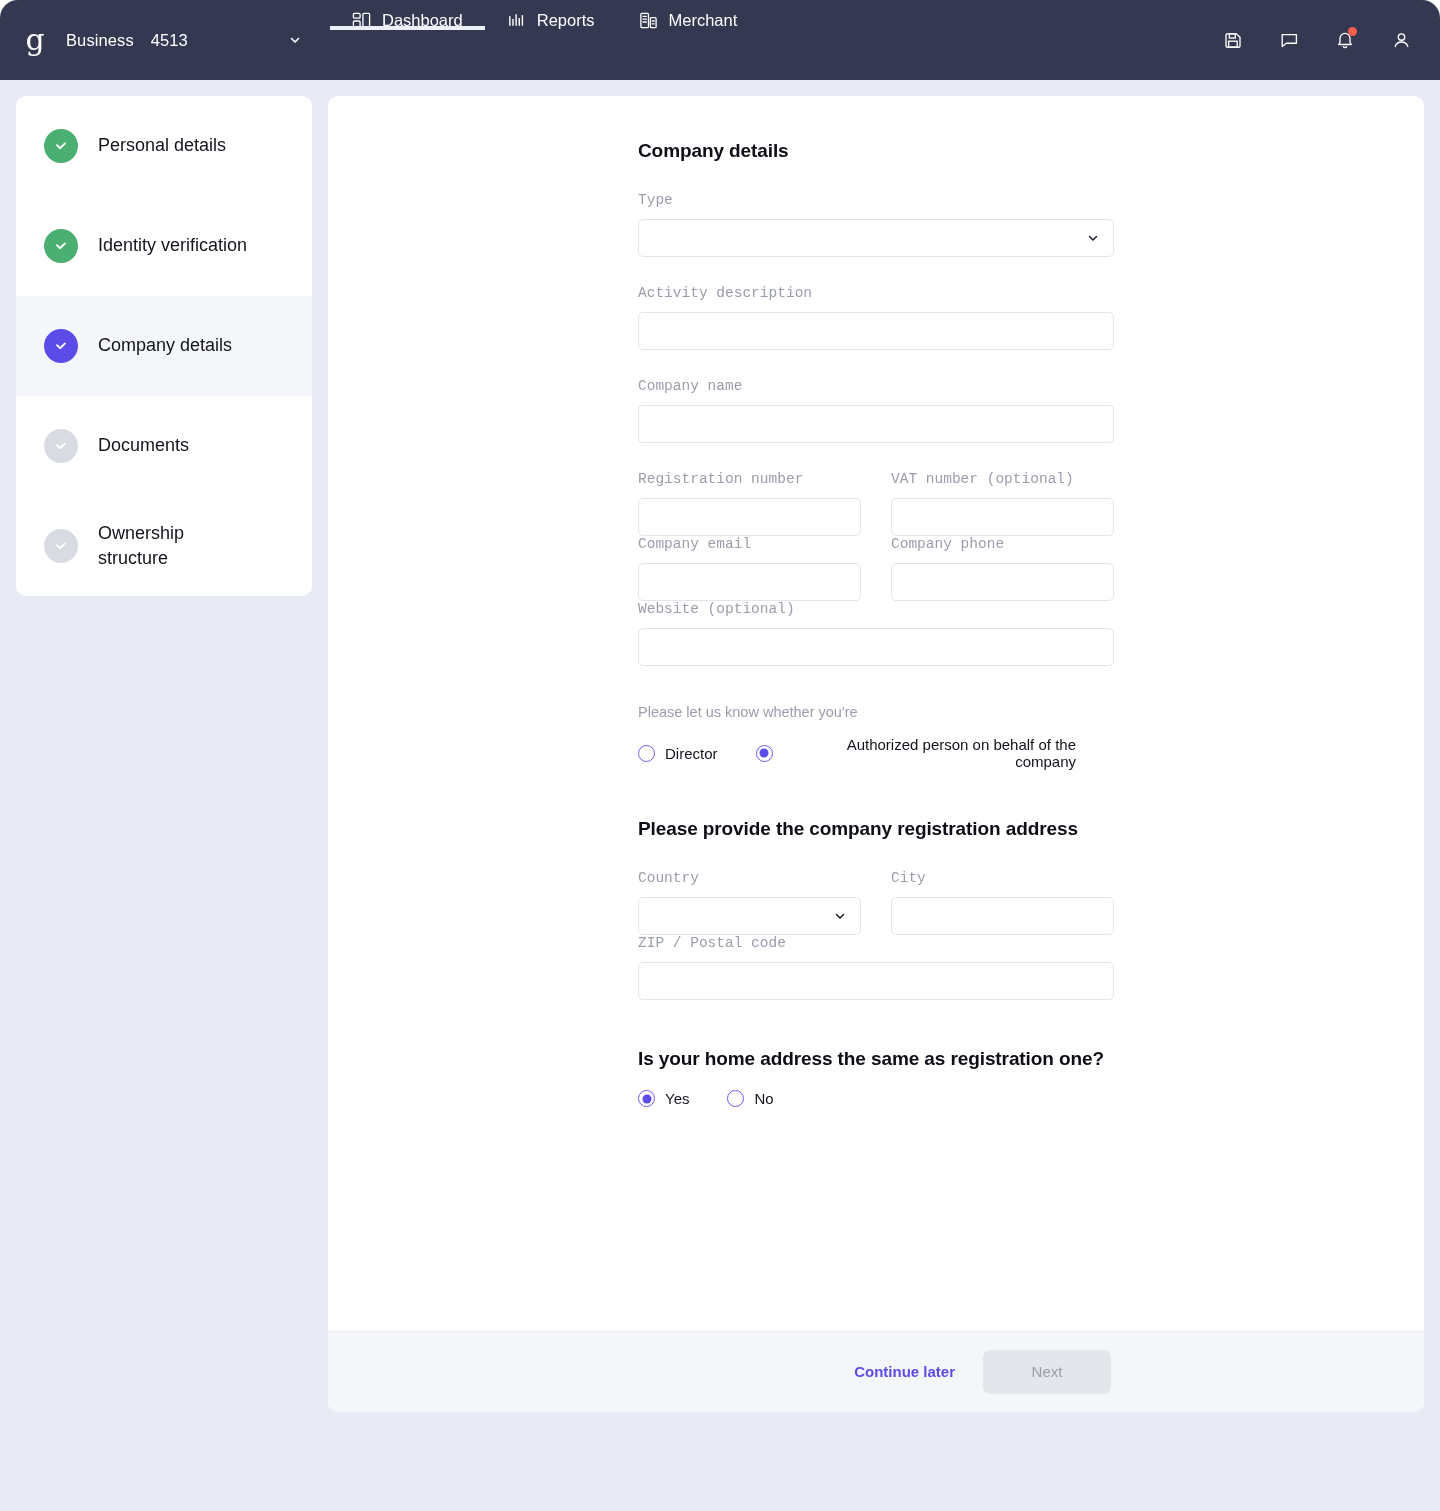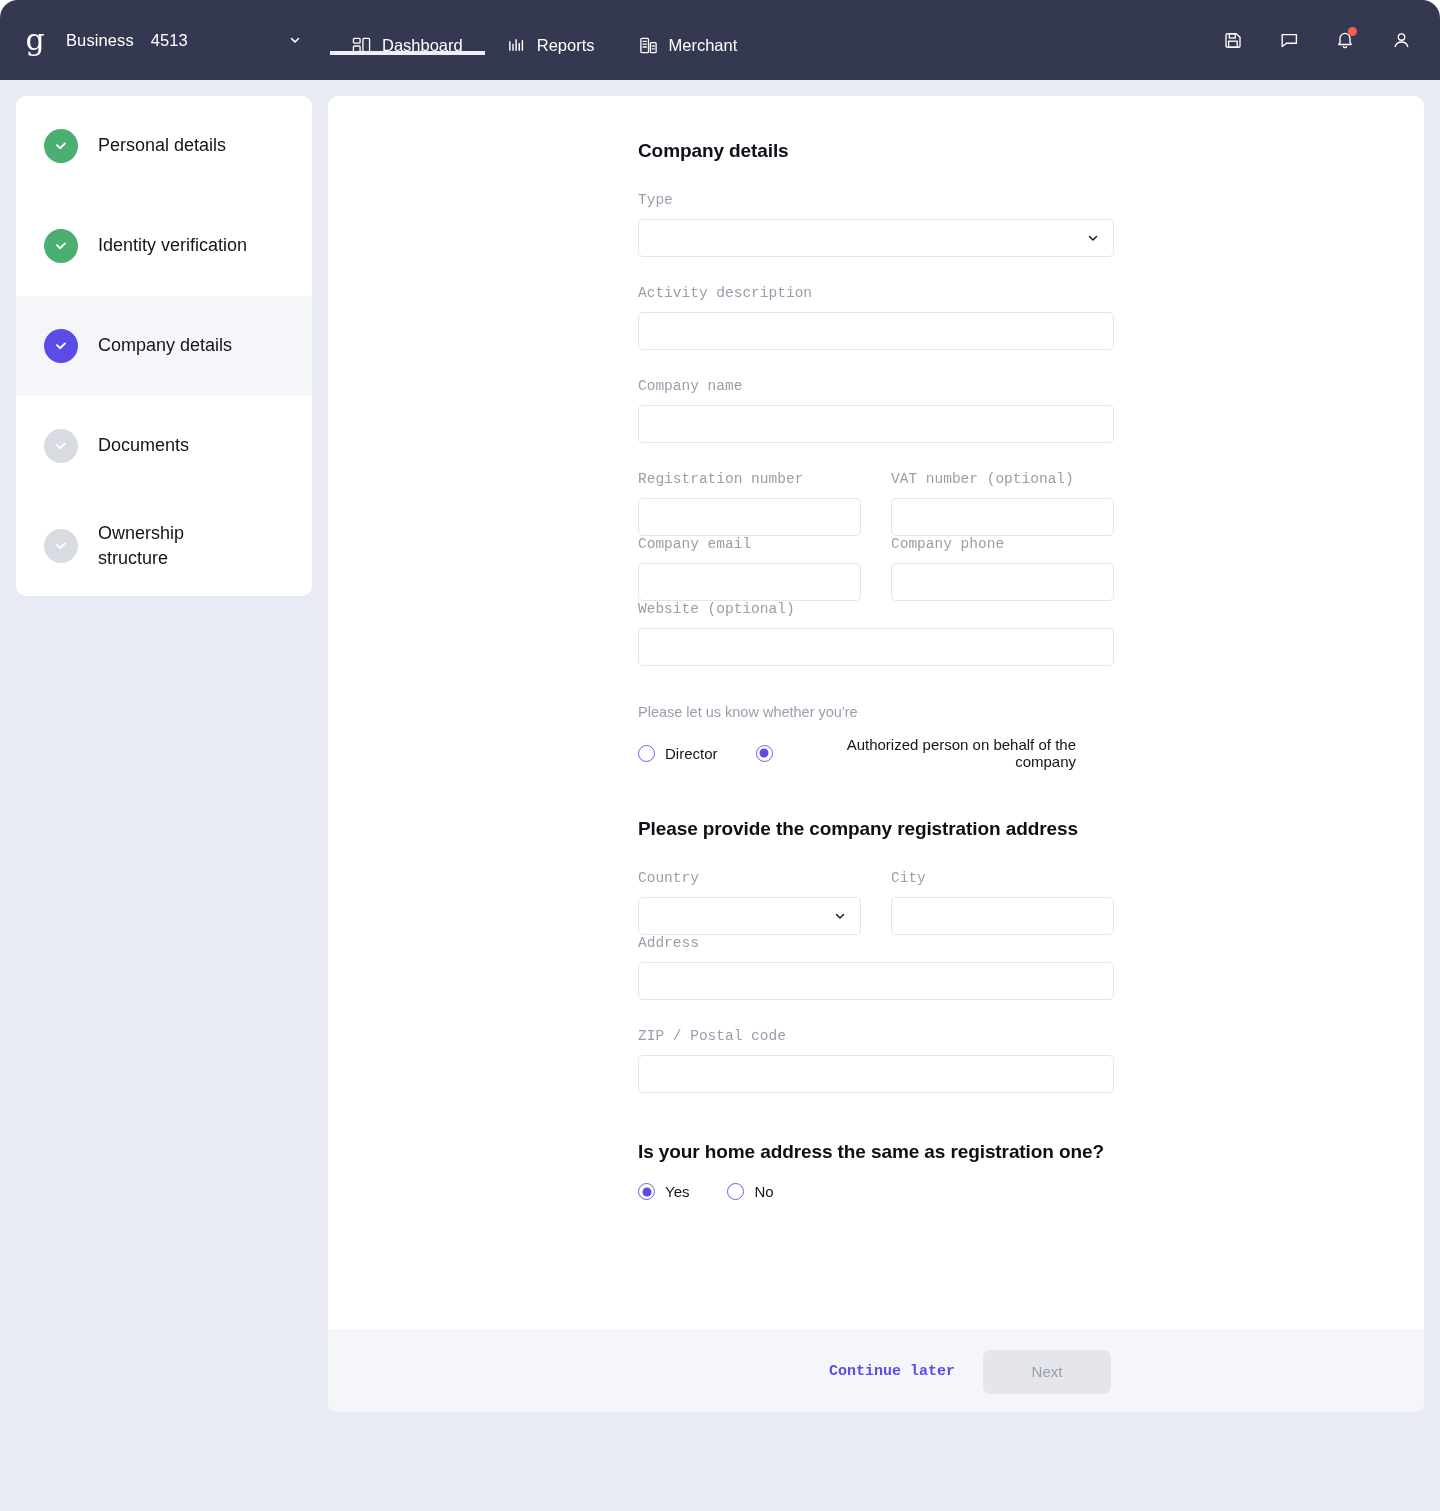--- a/index.html
+++ b/index.html
@@ -54,21 +54,21 @@
     white-space: nowrap;
   }
   .brand-text .num { margin-left: 17px; }
   .brand-caret {
     margin-left: auto;
     margin-right: 28px;
     color: #ffffff;
     display: flex; align-items: center;
   }
 
-  .nav-tabs { display: flex; align-items: center; margin-top: 11px; }
+  .nav-tabs { display: flex; align-items: flex-start; margin-top: 11px; }
   .nav-tab {
     display: flex;
     align-items: center;
     gap: 11px;
     padding: 0 22px;
     color: #ffffff;
     font-size: 16.5px;
     cursor: pointer;
     position: relative;
   }
@@ -266,21 +266,21 @@
     border-top: 1px solid #edeff4;
     display: flex;
     align-items: center;
     justify-content: flex-end;
     padding-right: 313px;
     gap: 24px;
   }
   .link-btn {
     background: none;
     border: none;
-    font-family: Liberation Mono, monospace;
+    font-family: Liberation Sans, sans-serif;
     font-size: 15px;
     font-weight: bold;
     color: #5b4ce8;
     cursor: pointer;
     padding: 8px 4px;
   }
   .next-btn {
     width: 128px;
     height: 44px;
     border: none;
@@ -517,24 +517,20 @@
                     </svg>
                 </span>
               </div>
             </div>
             <div class="field">
               <label class="field-label">City</label>
               <input class="inp" type="text" placeholder="" style="">
             </div>
           </div>
 
-          <div class="field">
-            <label class="field-label">Address</label>
-            <input class="inp" type="text" placeholder="" style="">
-          </div>
 
           <div class="field">
             <label class="field-label">ZIP / Postal code</label>
             <input class="inp" type="text" placeholder="" style="">
           </div>
 
           <div class="section-title spaced">Is your home address the same as registration one?</div>
           <div class="radio-group" style="margin-top:-10px">
             <div class="radio-opt selected">
               <span class="radio-mark"></span>

